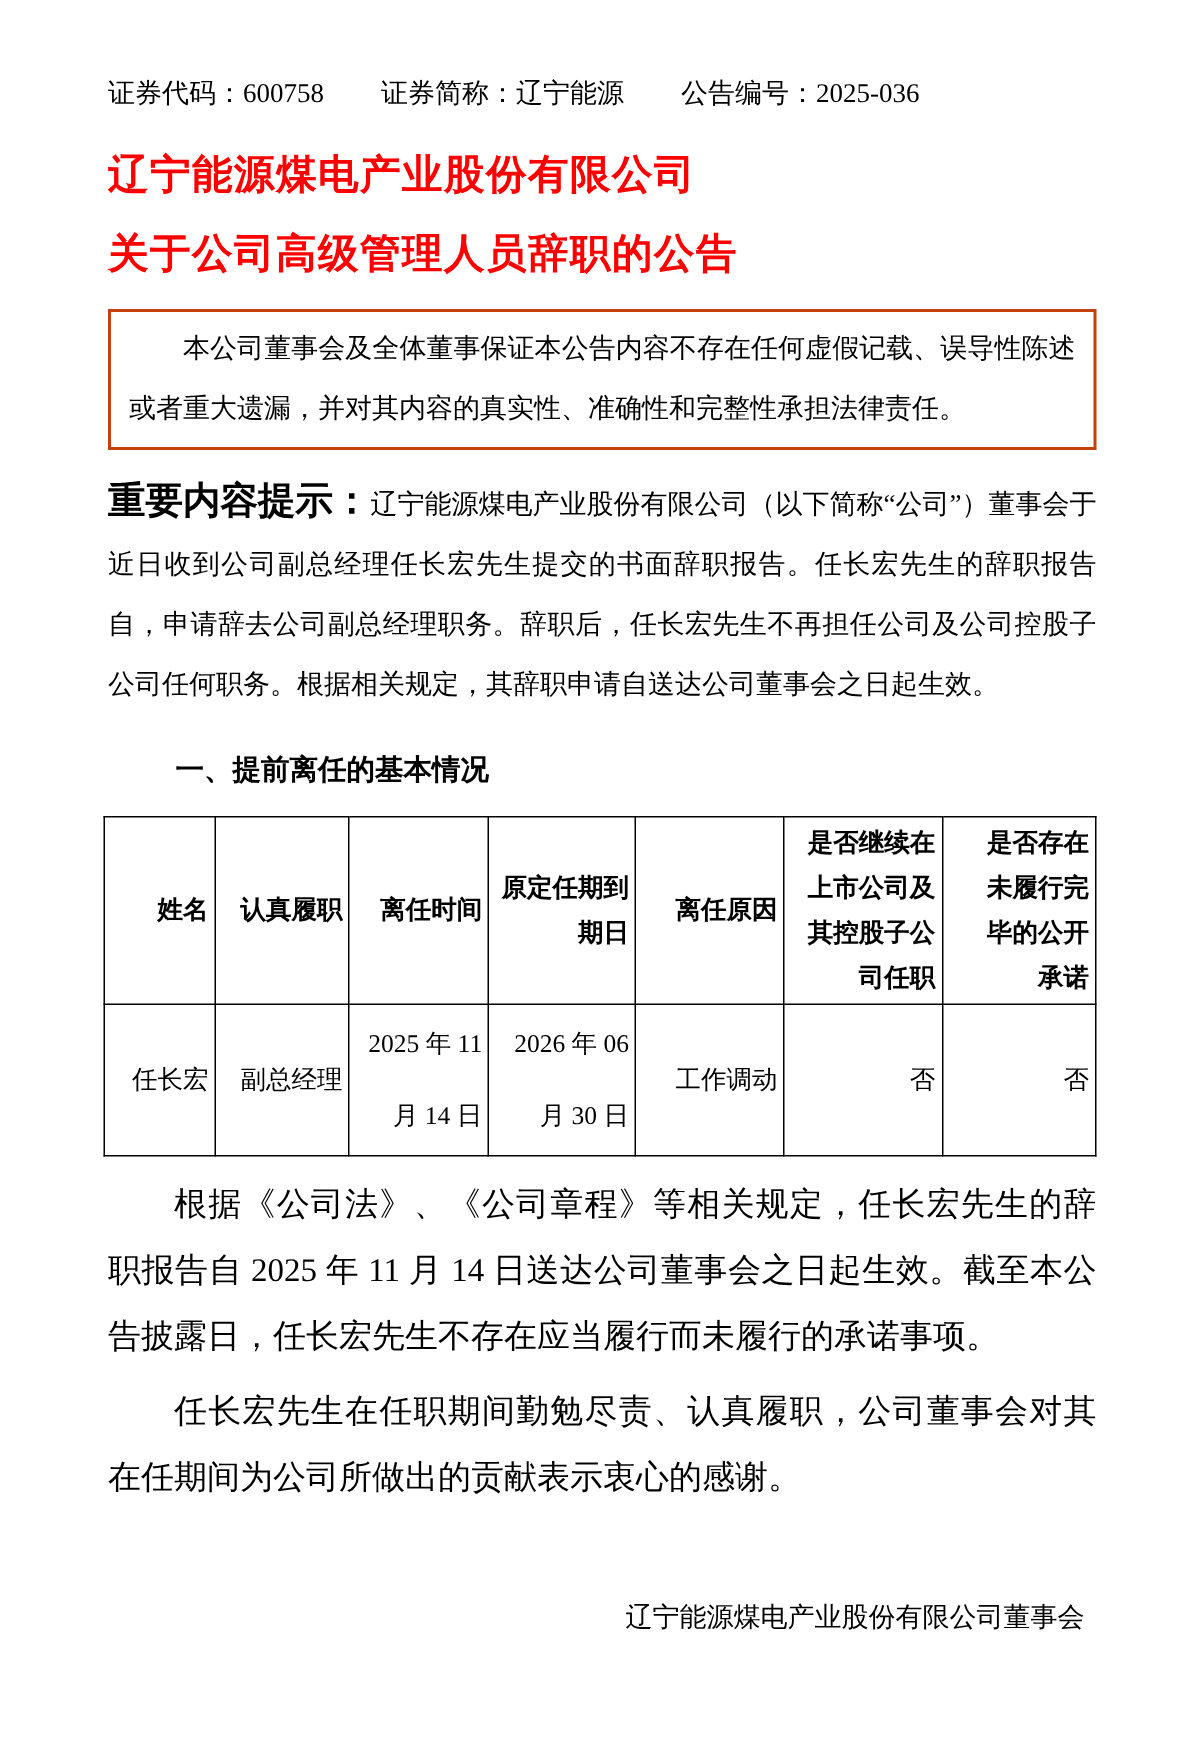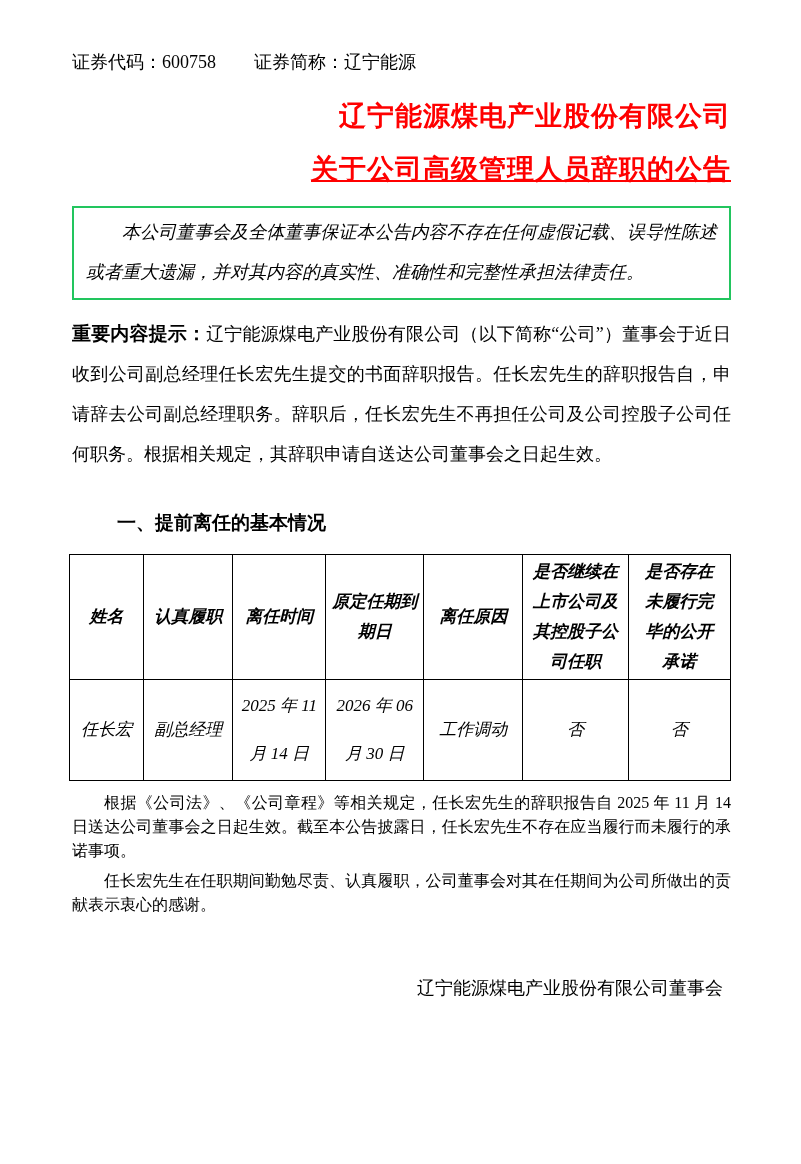--- a/index.html
+++ b/index.html
@@ -16,89 +16,87 @@
     overflow: hidden;
   }
   .doc-header {
     display: flex;
     align-items: baseline;
     gap: 38px;
     font-size: 18px;
     line-height: 24px;
     white-space: nowrap;
   }
-  .title-block { margin-top: 26px; text-align: right; }
+  .title-block { margin-top: 26px; text-align: left; }
   .title-line {
     font-family: "Liberation Sans", "DejaVu Sans", sans-serif;
     font-weight: bold;
     font-size: 27px;
     line-height: 32px;
     margin-bottom: 21px;
     letter-spacing: 1px;
   }
   .disclaimer-box {
-    border: 2px solid #22c55e;
+    border: 2px solid #c2410c;
     margin-top: 2px;
     padding: 4px 12px 6px 12px;
     font-size: 18px;
     line-height: 40px;
     text-align: justify;
     text-indent: 2em;
     box-sizing: border-box;
-    font-style: italic;
   }
   .notice-para {
     margin-top: 14px;
     font-size: 18px;
     line-height: 40px;
     text-align: justify;
   }
   .notice-label {
     font-weight: bold;
     font-family: "Liberation Sans", "DejaVu Sans", sans-serif;
-    font-size: 19px;
+    font-size: 25px;
   }
   .section-heading {
-    margin-top: 36px;
+    margin-top: 24px;
     font-weight: bold;
     font-size: 19px;
     line-height: 28px;
     text-indent: 45px;
-    font-family: Liberation Mono, monospace;
+    font-family: Liberation Sans, sans-serif;
   }
   .info-table {
     width: 662px;
     margin-top: 16px;
     margin-left: -3px;
     border-collapse: collapse;
     table-layout: fixed;
   }
   .info-table th, .info-table td {
     border: 1.5px solid #000000;
-    text-align: center;
+    text-align: right;
     vertical-align: middle;
     font-size: 17px;
     padding: 2px 4px;
     white-space: pre-line;
     box-sizing: border-box;
-    font-style: italic;
   }
   .info-table th {
     font-weight: bold;
     height: 110px;
     line-height: 30px;
   }
   .info-table td {
     font-weight: normal;
     height: 95px;
     line-height: 48px;
   }
   .body-para {
-    font-size: 16px;
-    line-height: 24px;
+    font-size: 22px;
+    line-height: 44px;
     text-align: justify;
     text-indent: 2em;
     margin-top: 6px;
   }
   .body-para.first { margin-top: 10px; }
   .signature-block {
     margin-top: 48px;
     text-align: right;
     font-size: 18px;
     line-height: 46px;
@@ -106,25 +104,26 @@
   }
 </style>
 </head>
 <body>
 
 <div class="page">
 
   <div class="doc-header">
     <span>证券代码：600758</span>
     <span>证券简称：辽宁能源</span>
+    <span>公告编号：2025-036</span>
   </div>
 
   <div class="title-block">
     <div class="title-line" style="color: rgb(255, 0, 0);">辽宁能源煤电产业股份有限公司</div>
-    <div class="title-line" style="color: rgb(255, 0, 0); text-decoration: underline;">关于公司高级管理人员辞职的公告</div>
+    <div class="title-line" style="color: rgb(255, 0, 0);">关于公司高级管理人员辞职的公告</div>
   </div>
 
   <div class="disclaimer-box">本公司董事会及全体董事保证本公告内容不存在任何虚假记载、误导性陈述或者重大遗漏，并对其内容的真实性、准确性和完整性承担法律责任。</div>
 
   <div class="notice-para">
     <span class="notice-label">重要内容提示：</span><span>辽宁能源煤电产业股份有限公司（以下简称“公司”）董事会于近日收到公司副总经理任长宏先生提交的书面辞职报告。任长宏先生的辞职报告自，申请辞去公司副总经理职务。辞职后，任长宏先生不再担任公司及公司控股子公司任何职务。根据相关规定，其辞职申请自送达公司董事会之日起生效。</span>
   </div>
 
   <div class="section-heading">一、提前离任的基本情况</div>
 

